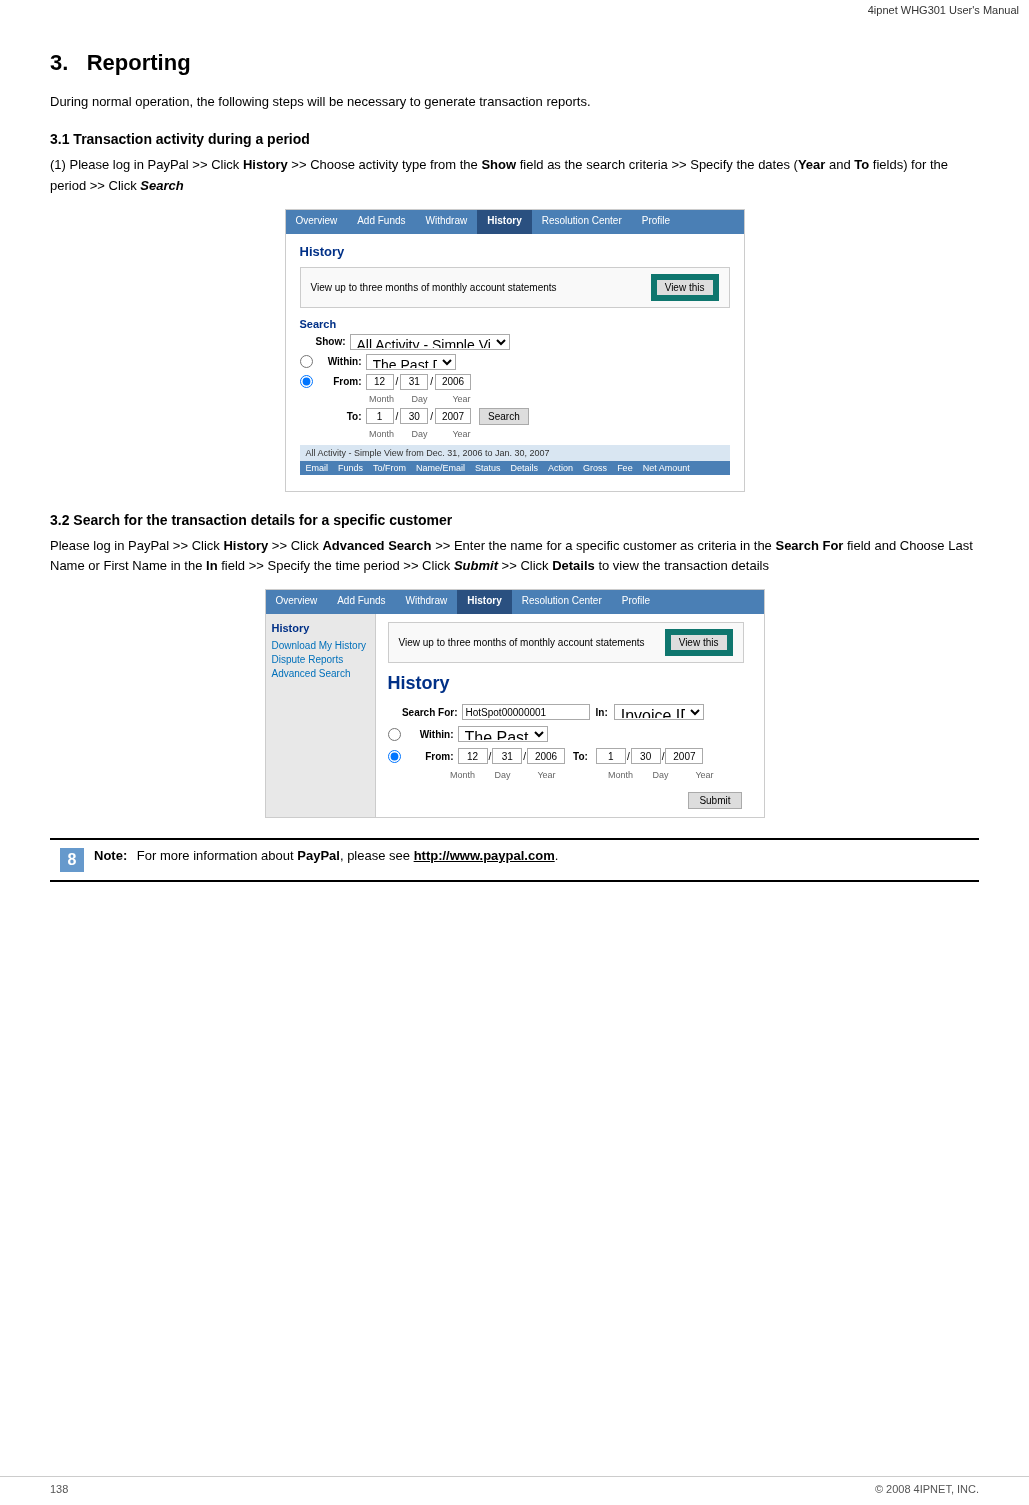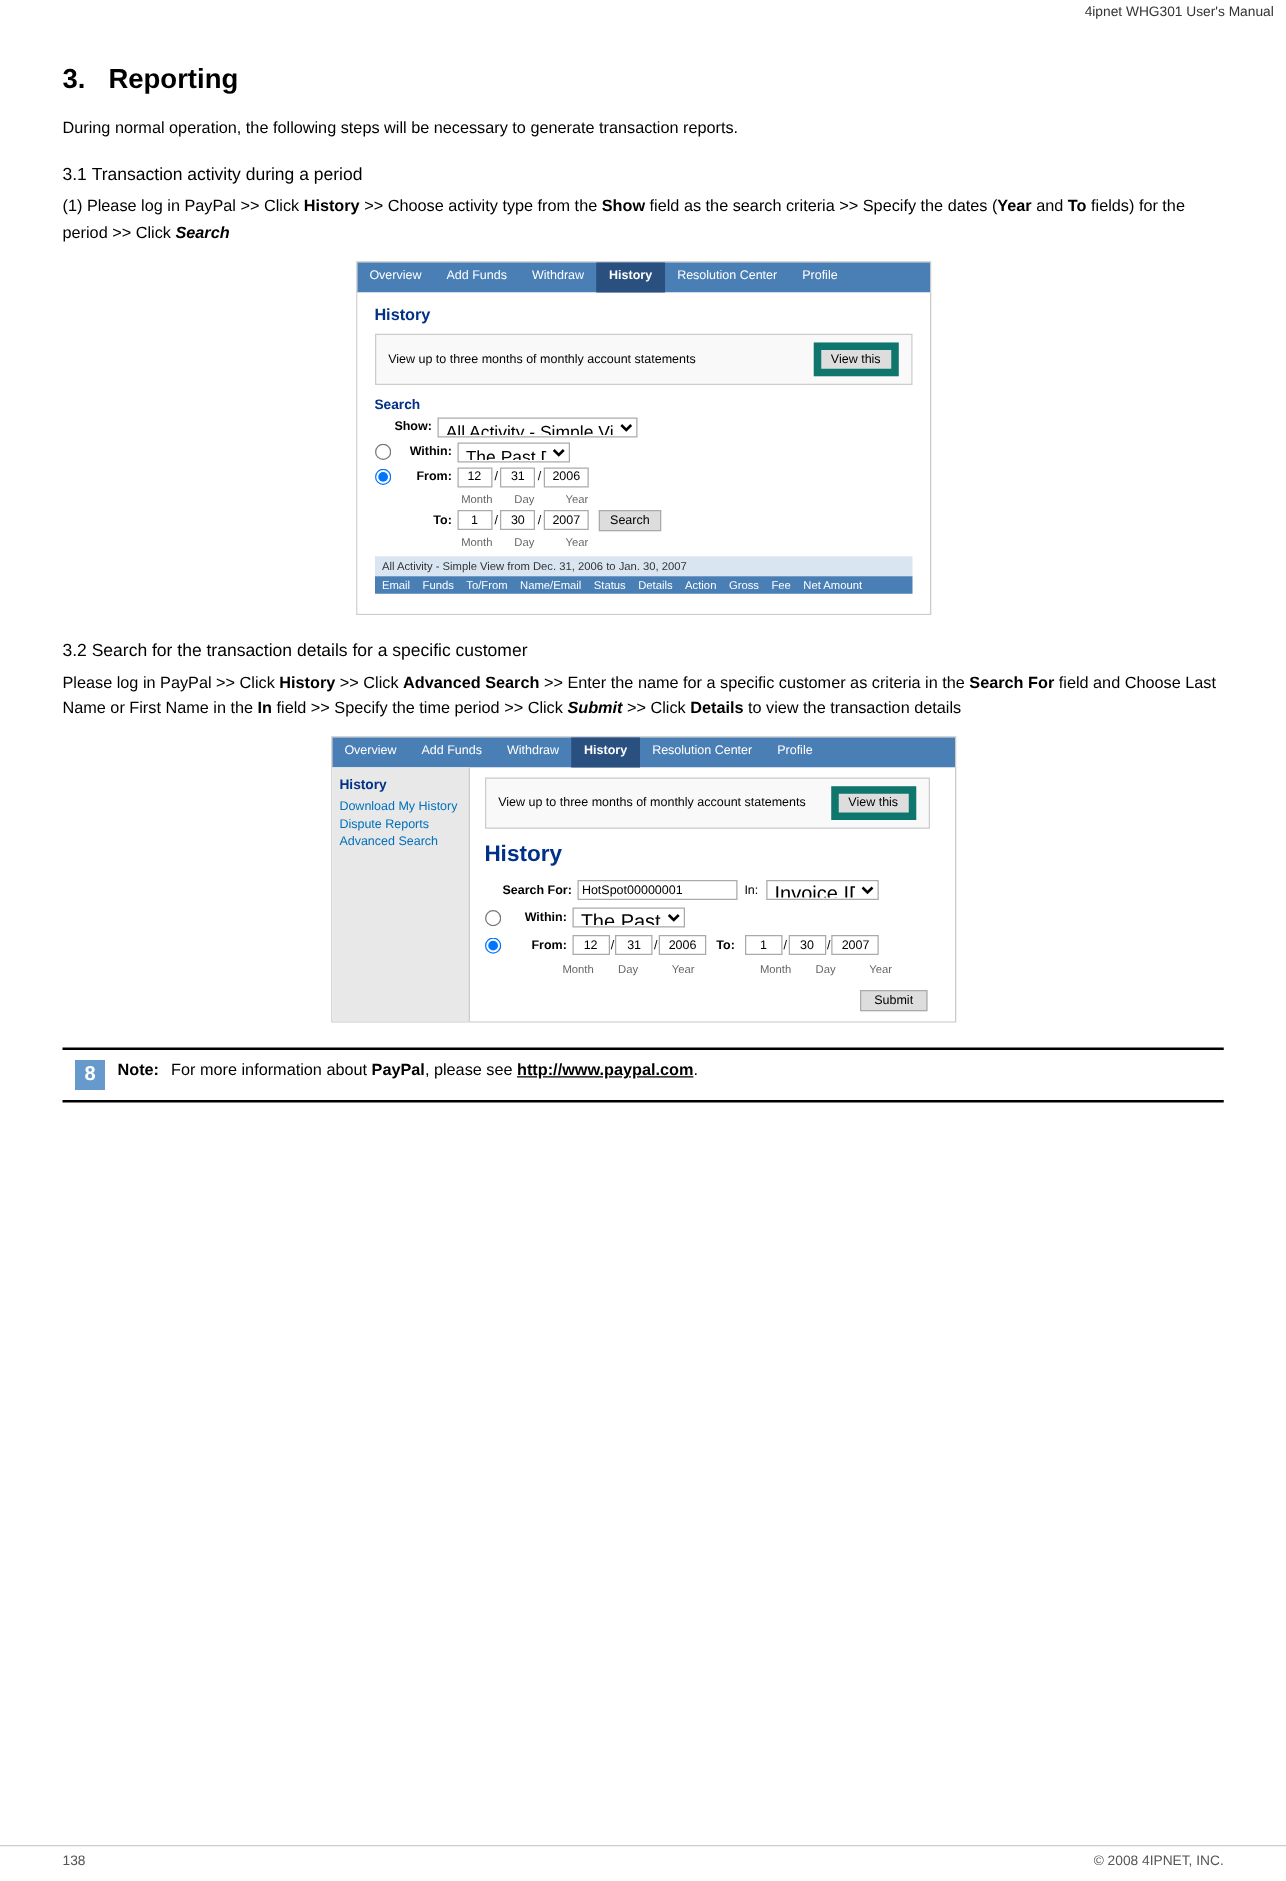--- a/index.html
+++ b/index.html
@@ -27,21 +27,21 @@
       font-size: 22px;
       font-weight: bold;
       margin-bottom: 18px;
     }
     .intro-text {
       font-size: 13px;
       margin-bottom: 22px;
     }
     .section-title {
       font-size: 14px;
-      font-weight: normal;
+      font-weight: bold;
       margin-bottom: 8px;
     }
     .body-text {
       font-size: 13px;
       line-height: 1.6;
       margin-bottom: 12px;
     }
     .body-text b { font-weight: bold; }
     .body-text i { font-style: italic; font-weight: bold; }
     .screenshot-box {
@@ -432,21 +432,21 @@
             <span>View up to three months of monthly account statements</span>
             <button class="view-btn">View this</button>
           </div>
         </div>
 
         <div class="pp2-history-title">History</div>
 
         <div class="pp2-form-row">
           <span class="pp2-form-label" style="width:70px;">Search For:</span>
           <input type="text" class="pp2-input" style="width: 128px;" value="HotSpot00000001">
-          <span style="margin:0 6px; font-weight:normal; font-size:10px;">In:</span>
+          <span style="margin:0 6px; font-weight:bold; font-size:10px;">In:</span>
           <select class="pp2-select" style="width:90px;">
             <option>Invoice ID</option>
           </select>
         </div>
 
         <div class="pp2-form-row">
           <input type="radio" style="margin-right: 3px;">
           <span class="pp2-form-label" style="width:50px;">Within:</span>
           <select class="pp2-select" style="width:90px;">
             <option>The Past Day</option>

